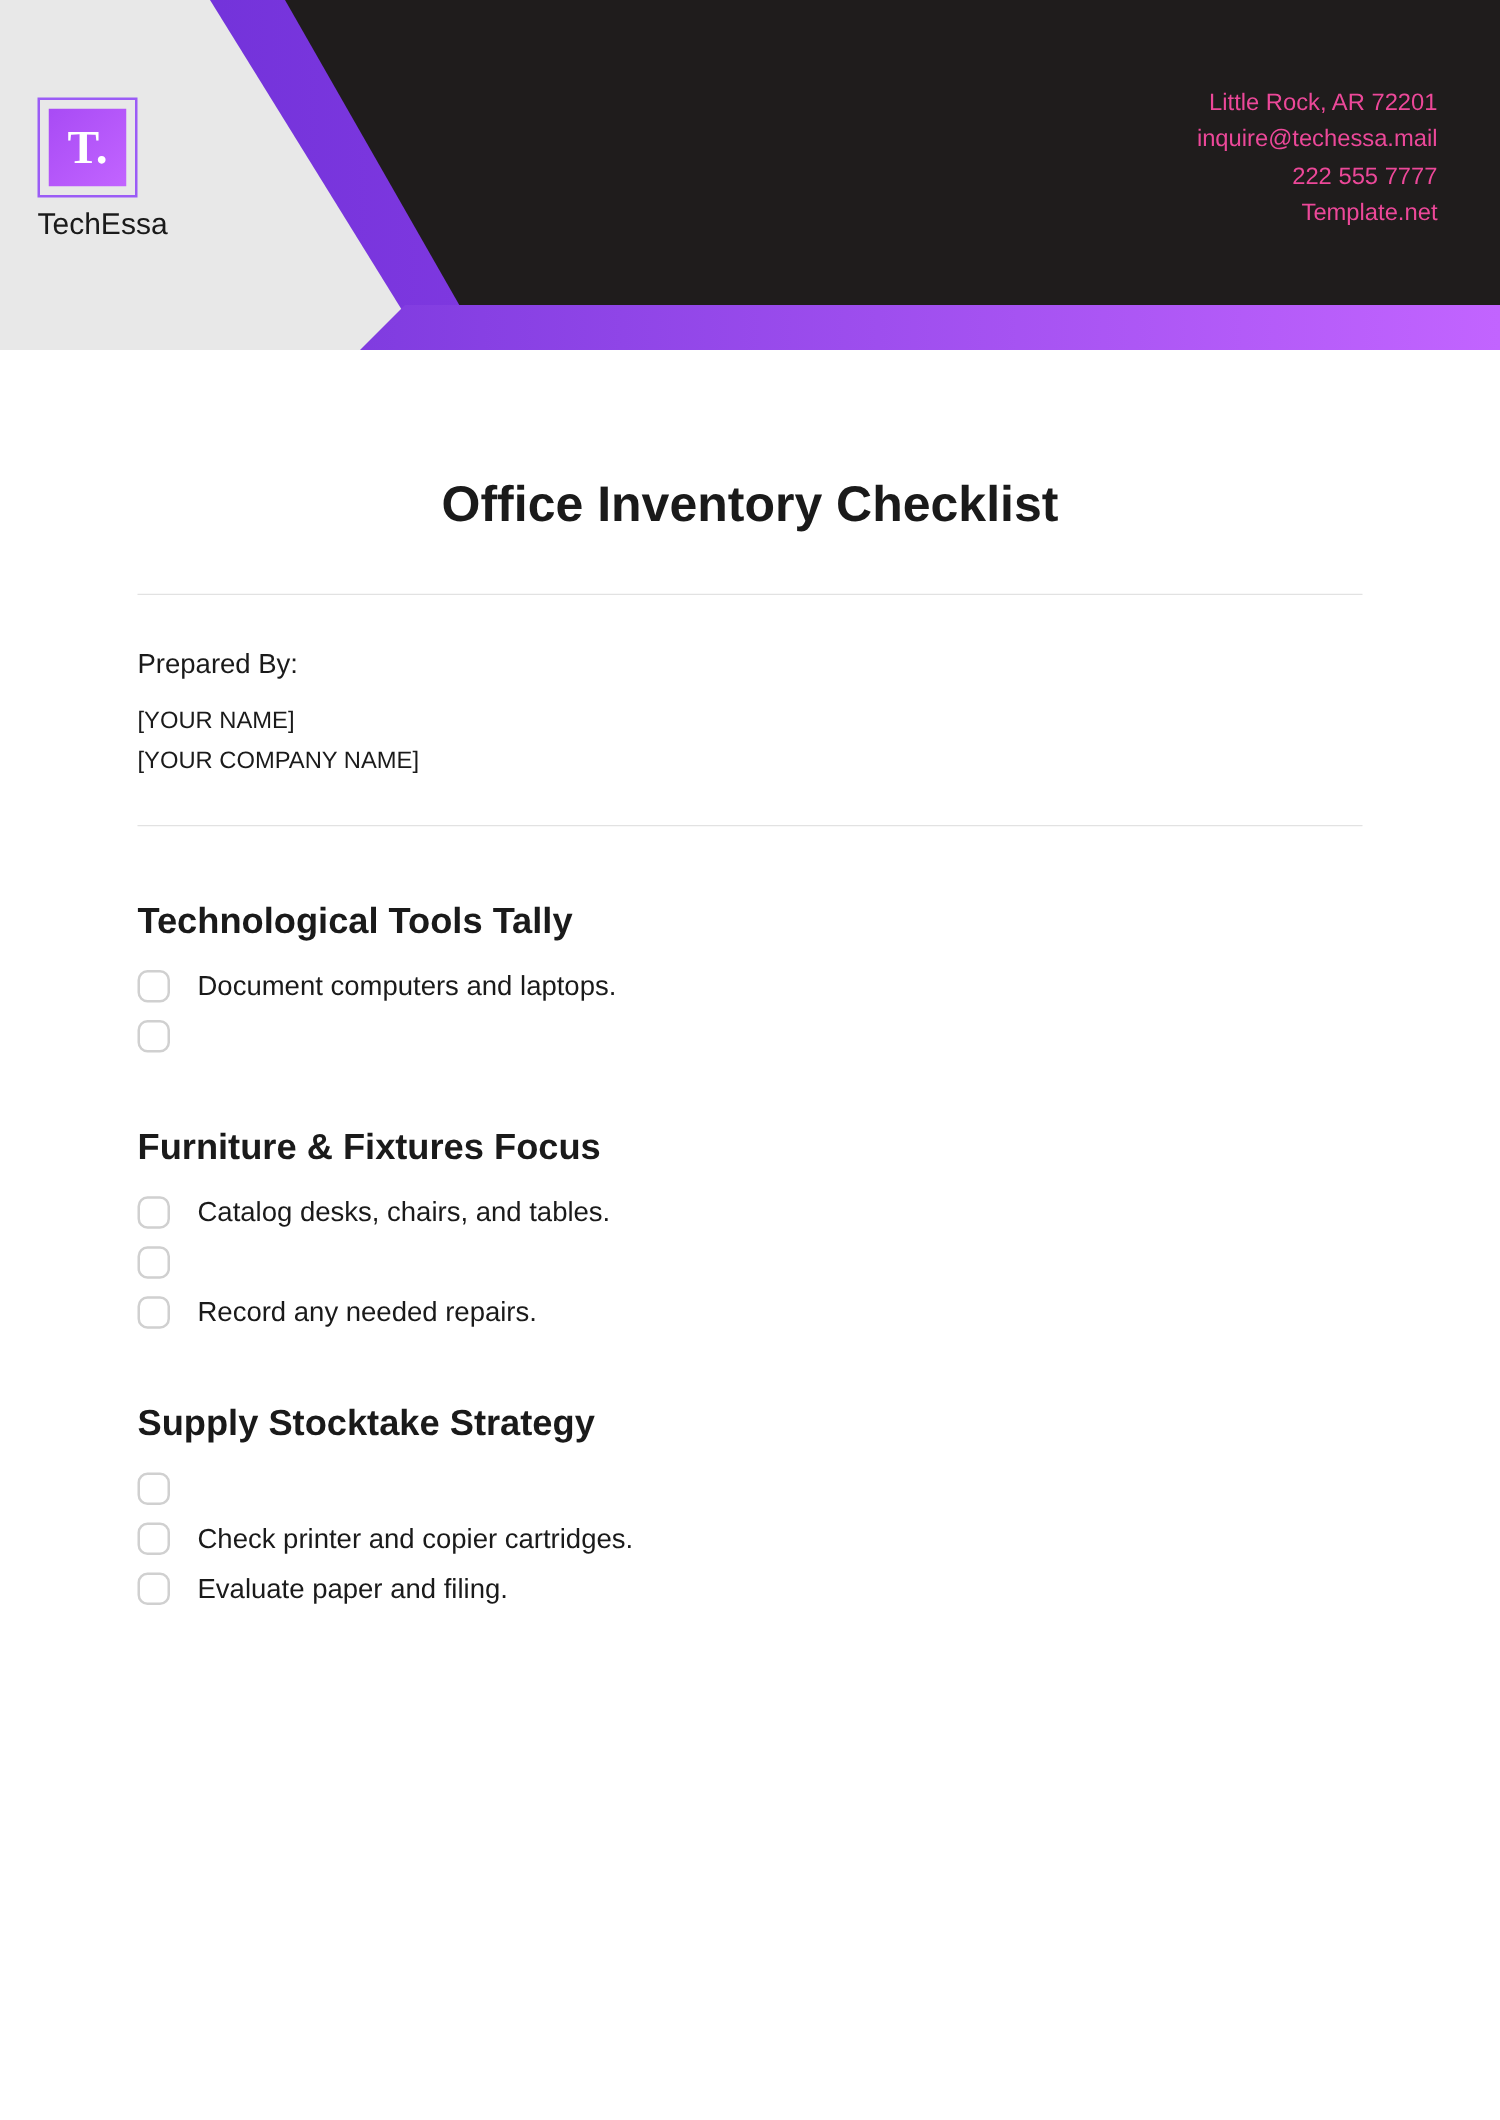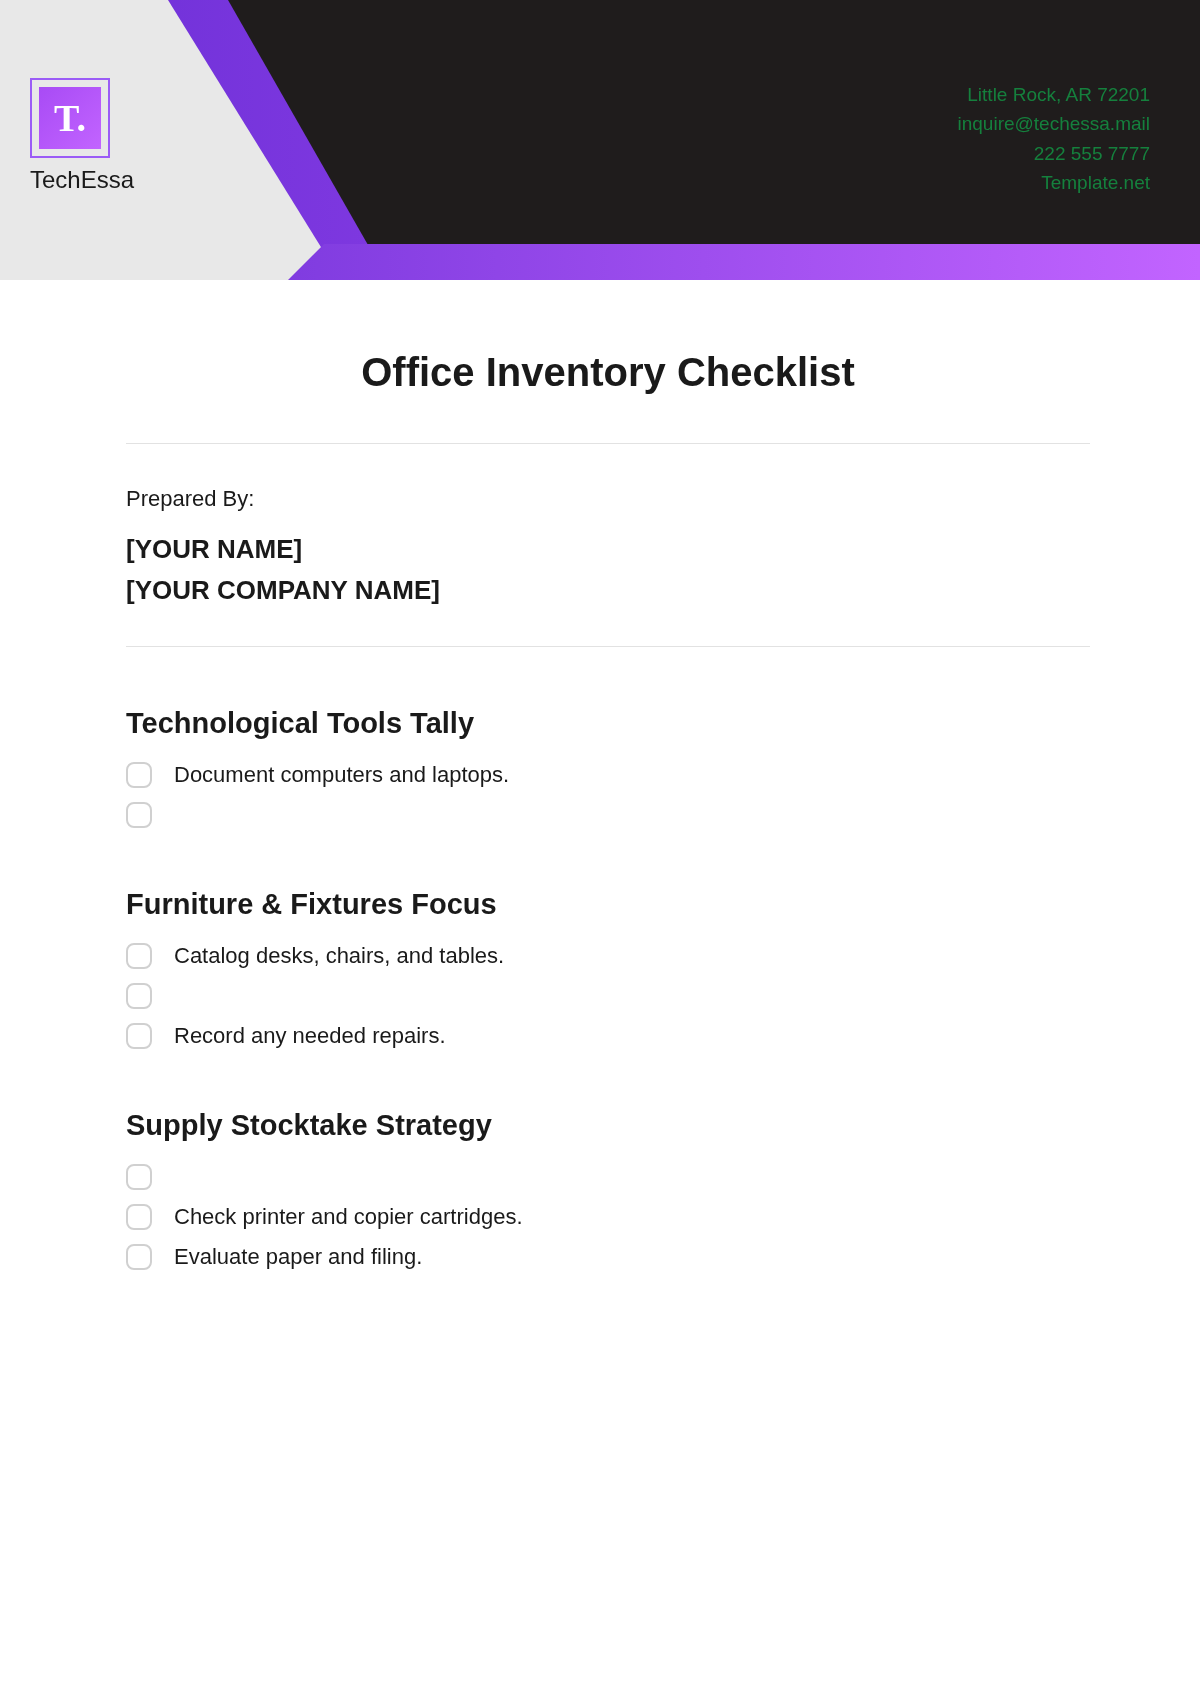--- a/index.html
+++ b/index.html
@@ -75,50 +75,49 @@
 .brand {
   position: absolute;
   top: 166px;
   left: 30px;
   font-size: 24px;
   font-weight: 400;
   color: #1a1a1a;
 }
 .contact {
   position: absolute;
-  top: 80px;
+  top: 68px;
   right: 50px;
   text-align: right;
-  color: #15803d;
+  color: #ec4899;
   font-size: 19px;
   line-height: 1.55;
 }
 .content {
-  padding: 70px 110px 0 110px;
-  margin-left: 16px;
+  padding: 102px 110px 0 110px;
 }
 .title {
   text-align: center;
   font-size: 40px;
   font-weight: 700;
   color: #1a1a1a;
   margin-bottom: 48px;
 }
 .hr {
   border: none;
   border-top: 1.5px solid #e2e2e2;
   margin-bottom: 42px;
 }
 .prepared-label {
   font-size: 22px;
   margin-bottom: 22px;
 }
 .prepared-value {
-  font-size: 26px;
-  font-weight: 700;
+  font-size: 19px;
+  font-weight: 400;
   margin-bottom: 10px;
 }
 .section {
   margin-top: 60px;
 }
 .section-title {
   font-size: 29px;
   font-weight: 700;
   margin-bottom: 22px;
 }

